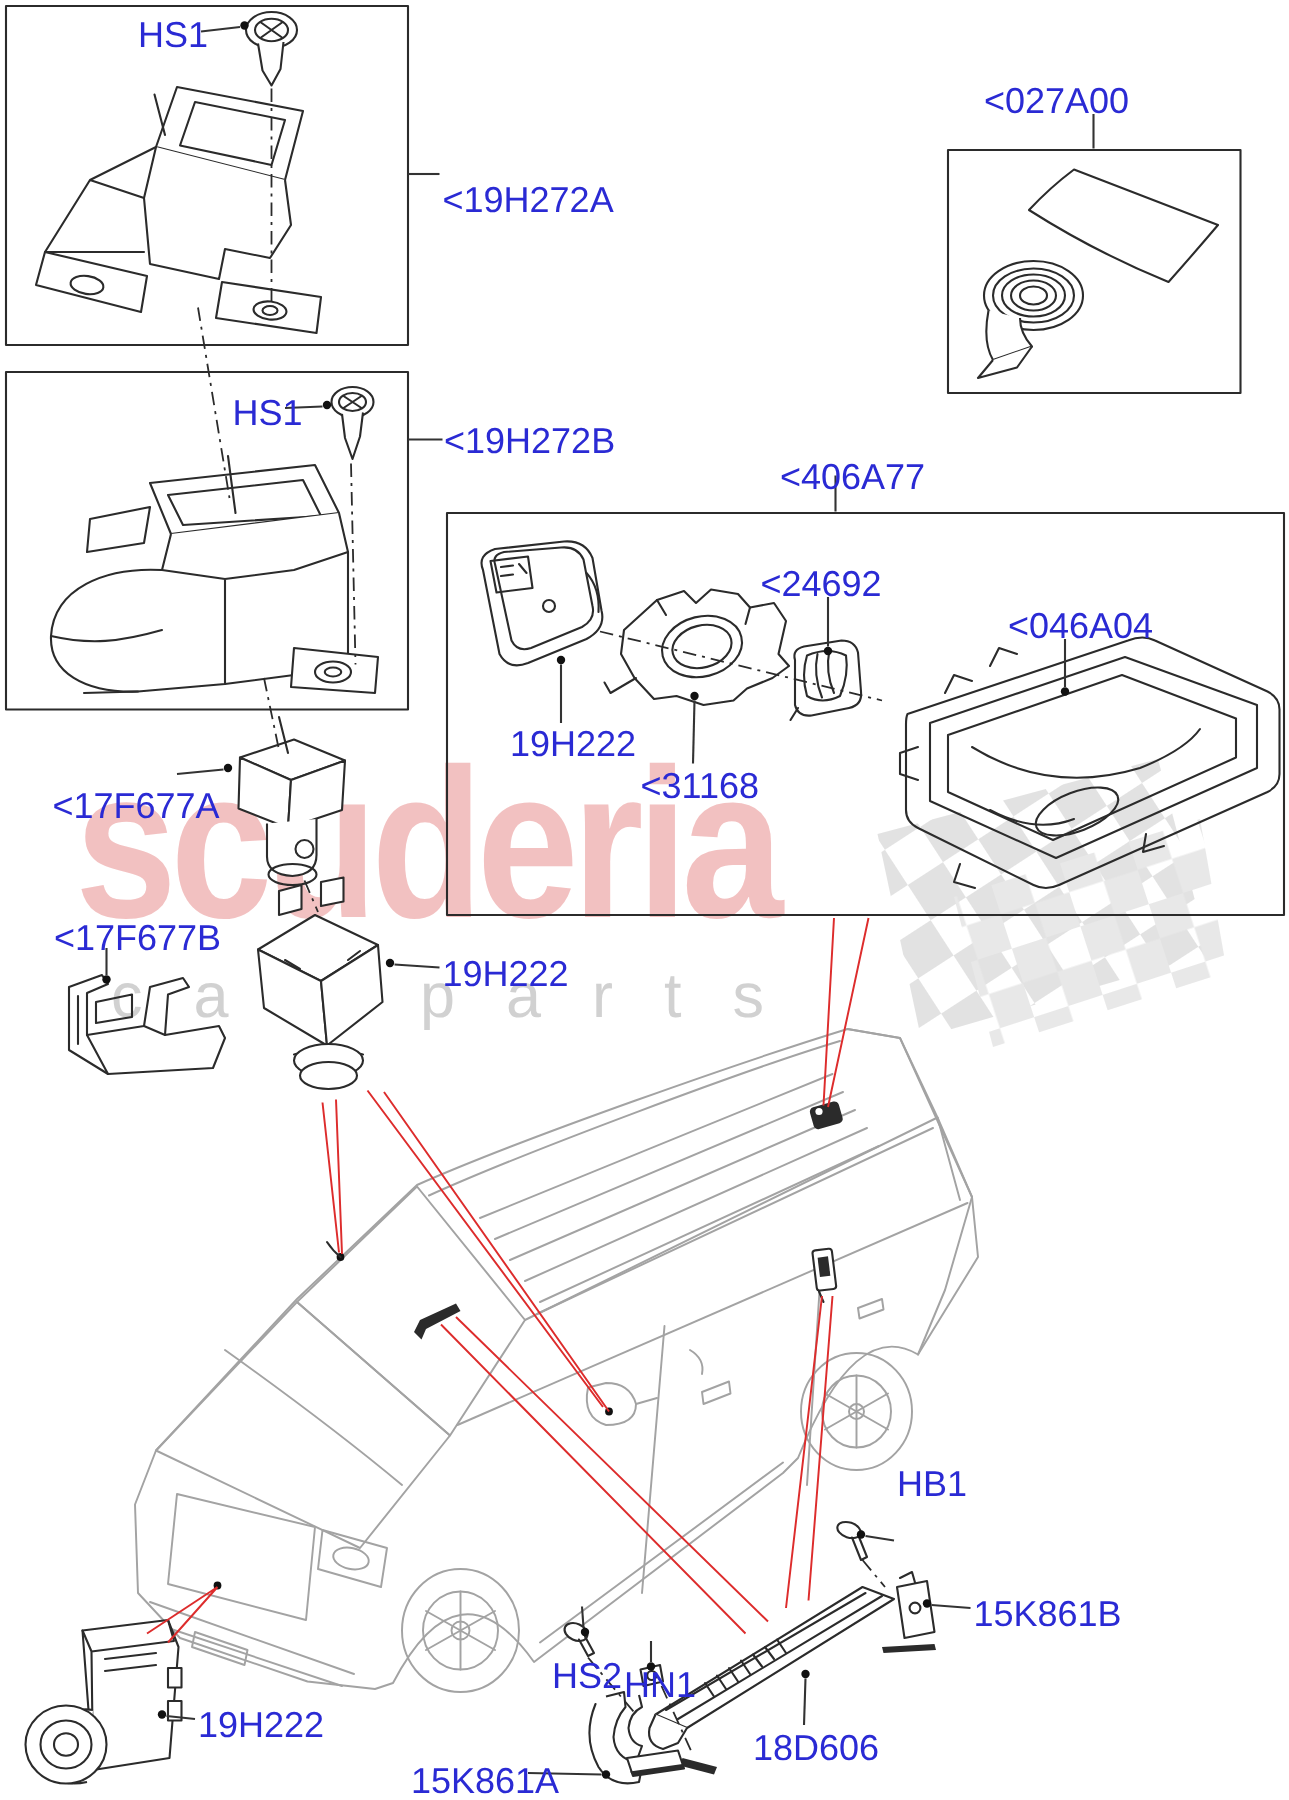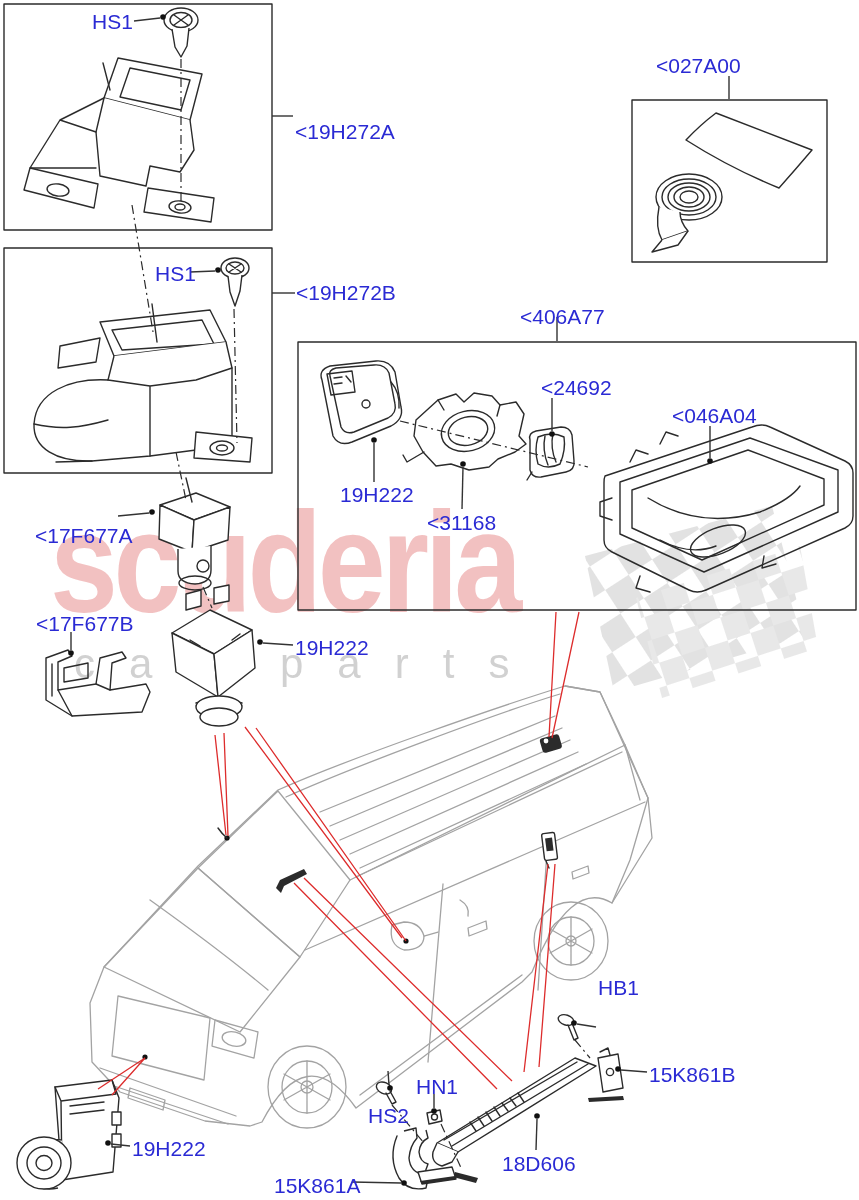--- a/index.html
+++ b/index.html
@@ -4,21 +4,21 @@
 <style>
   html,body{margin:0;padding:0;background:#fff;}
   #stage{position:relative;width:859px;height:1200px;background:#fff;overflow:hidden;
          font-family:"Liberation Sans", sans-serif;}
   .wm-brand{position:absolute;left:50px;top:492px;font-size:142px;font-weight:bold;
             letter-spacing:-5px;line-height:1;color:var(--watermark-red);opacity:.55;
             transform:scaleX(.86);transform-origin:left top;white-space:nowrap;}
   .wm-sub{position:absolute;left:74px;top:640px;font-size:42px;letter-spacing:34px;
           color:var(--watermark-gray);opacity:.85;white-space:nowrap;}
   svg.art{position:absolute;left:0;top:0;}
-  .plabel{position:absolute;font-size:21px;color:var(--label-blue);white-space:nowrap;}
+  .plabel{position:absolute;font-size:24px;color:var(--label-blue);white-space:nowrap;}
   .ink{stroke:var(--ink);fill:none;stroke-width:1.4;stroke-linejoin:round;stroke-linecap:round;}
   .inkf{stroke:var(--ink);fill:#fff;stroke-width:1.4;stroke-linejoin:round;}
   .dark{fill:var(--ink);stroke:none;}
   .car{stroke:var(--car-gray);fill:none;stroke-width:1.3;stroke-linejoin:round;stroke-linecap:round;}
   .dash{stroke:var(--ink);fill:none;stroke-width:1.2;stroke-dasharray:9 4 2 4;}
   .lead{stroke:#333;fill:none;stroke-width:1.4;}
   .ldot{fill:#111;stroke:none;}
   .red{stroke:var(--line-red);fill:none;stroke-width:1.3;}
 </style>
 </head>
@@ -316,27 +316,27 @@
         <circle cx="108" cy="1143" r="2.8" class="ldot"></circle>
     </g>
   </svg>
 
   <div class="plabel" style="left:92px;top:10px">HS1</div>
   <div class="plabel" style="left:295px;top:120px">&lt;19H272A</div>
   <div class="plabel" style="left:155px;top:262px">HS1</div>
   <div class="plabel" style="left:296px;top:281px">&lt;19H272B</div>
   <div class="plabel" style="left:656px;top:54px">&lt;027A00</div>
   <div class="plabel" style="left:520px;top:305px">&lt;406A77</div>
-  <div class="plabel" style="left:541px;top:376px">&lt;24692</div>
+  <div class="plabel" style="left:507px;top:376px">&lt;24692</div>
   <div class="plabel" style="left:672px;top:404px">&lt;046A04</div>
   <div class="plabel" style="left:340px;top:483px">19H222</div>
   <div class="plabel" style="left:427px;top:511px">&lt;31168</div>
   <div class="plabel" style="left:35px;top:524px">&lt;17F677A</div>
   <div class="plabel" style="left:36px;top:612px">&lt;17F677B</div>
   <div class="plabel" style="left:295px;top:636px">19H222</div>
   <div class="plabel" style="left:368px;top:1104px">HS2</div>
-  <div class="plabel" style="left:416px;top:1075px">HN1</div>
+  <div class="plabel" style="left:416px;top:1110px">HN1</div>
   <div class="plabel" style="left:598px;top:976px">HB1</div>
   <div class="plabel" style="left:649px;top:1063px">15K861B</div>
   <div class="plabel" style="left:502px;top:1152px">18D606</div>
   <div class="plabel" style="left:274px;top:1174px">15K861A</div>
   <div class="plabel" style="left:132px;top:1137px">19H222</div>
 </div>
 
 </body></html>

